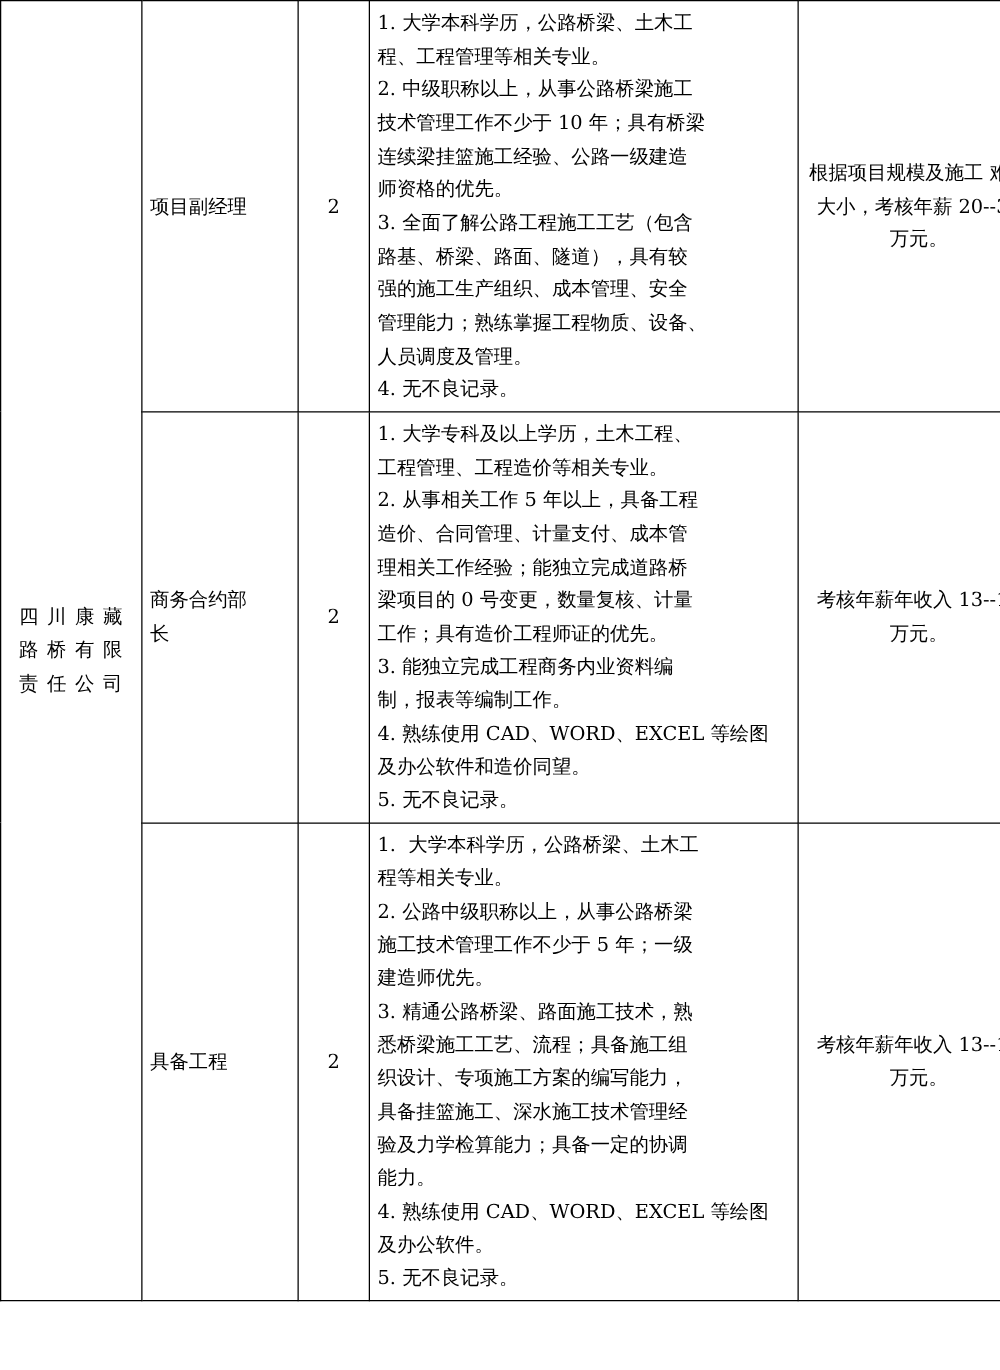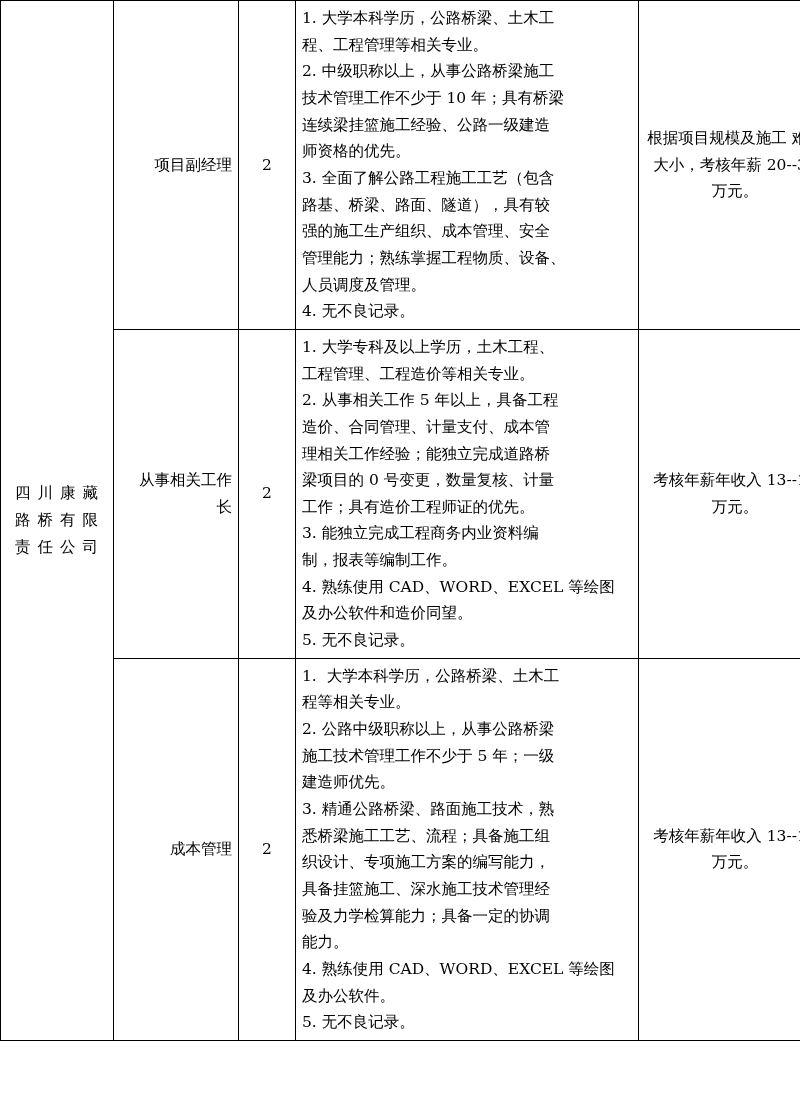--- a/index.html
+++ b/index.html
@@ -36,21 +36,21 @@
   td.company {
     width: 100px;
     text-align: center;
     font-weight: normal;
     font-size: 17px;
     letter-spacing: 1px;
     line-height: 1.8;
   }
   td.post {
     width: 112px;
-    text-align: right;
+    text-align: left;
     font-size: 15.5px;
     line-height: 1.8;
   }
   td.count {
     width: 44px;
     text-align: center;
     font-size: 15.5px;
   }
   td.req {
     width: 330px;
@@ -110,21 +110,21 @@
 4. 无不良记录。</p>
         </td>
         <td class="salary">
           <p>根据项目规模及施工
 难度大小，考核年薪
 20--30 万元。</p>
         </td>
       </tr>
       <tr>
         <td class="post">
-          <span class="post-inner">从事相关工作
+          <span class="post-inner">商务合约部
 长</span>
         </td>
         <td class="count">2</td>
         <td class="req">
           <p>1. 大学专科及以上学历，土木工程、
 工程管理、工程造价等相关专业。
 2. 从事相关工作 5 年以上，具备工程
 造价、合同管理、计量支付、成本管
 理相关工作经验；能独立完成道路桥
 梁项目的 0 号变更，数量复核、计量
@@ -135,21 +135,21 @@
 及办公软件和造价同望。
 5. 无不良记录。</p>
         </td>
         <td class="salary">
           <p>考核年薪年收入
 13--16 万元。</p>
         </td>
       </tr>
       <tr>
         <td class="post">
-          <span class="post-inner">成本管理</span>
+          <span class="post-inner">具备工程</span>
         </td>
         <td class="count">2</td>
         <td class="req">
           <p>1.  大学本科学历，公路桥梁、土木工
 程等相关专业。
 2. 公路中级职称以上，从事公路桥梁
 施工技术管理工作不少于 5 年；一级
 建造师优先。
 3. 精通公路桥梁、路面施工技术，熟
 悉桥梁施工工艺、流程；具备施工组

